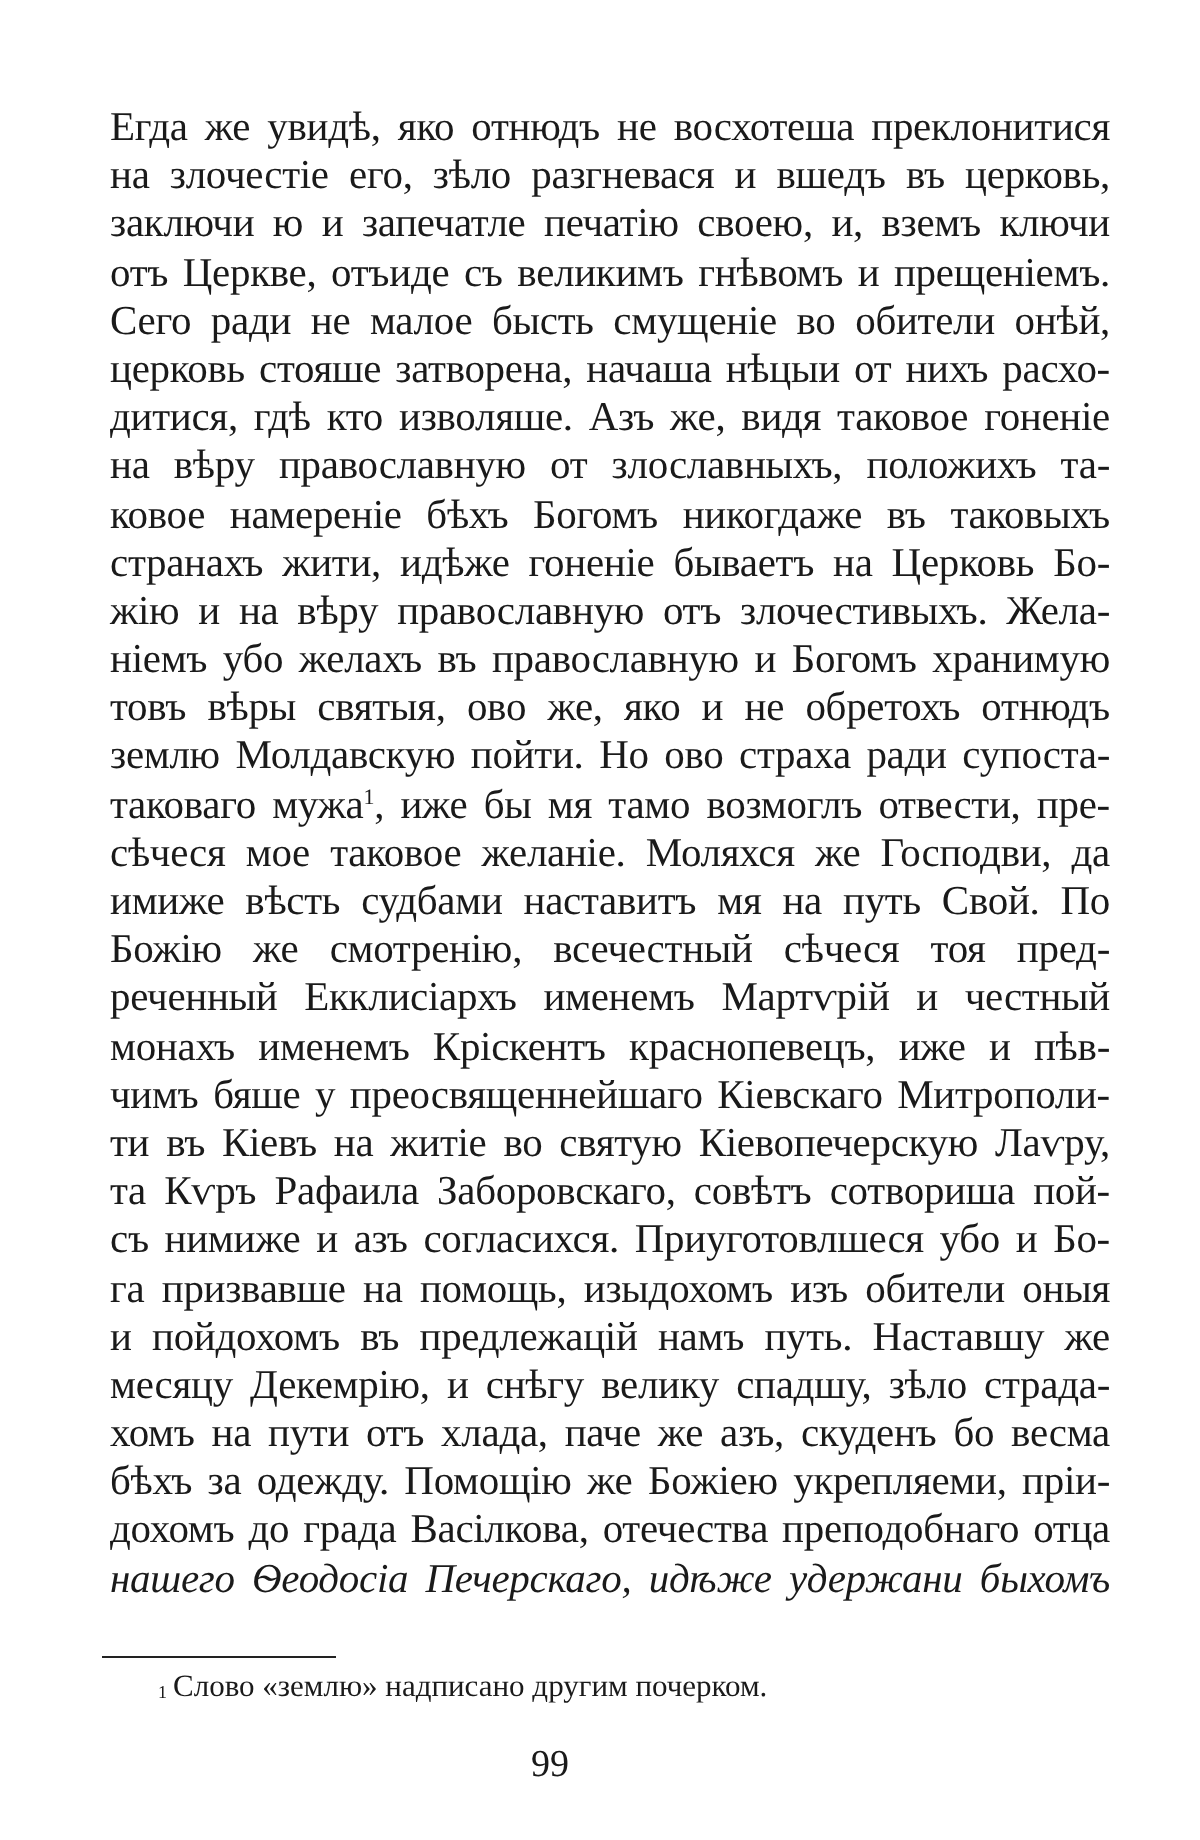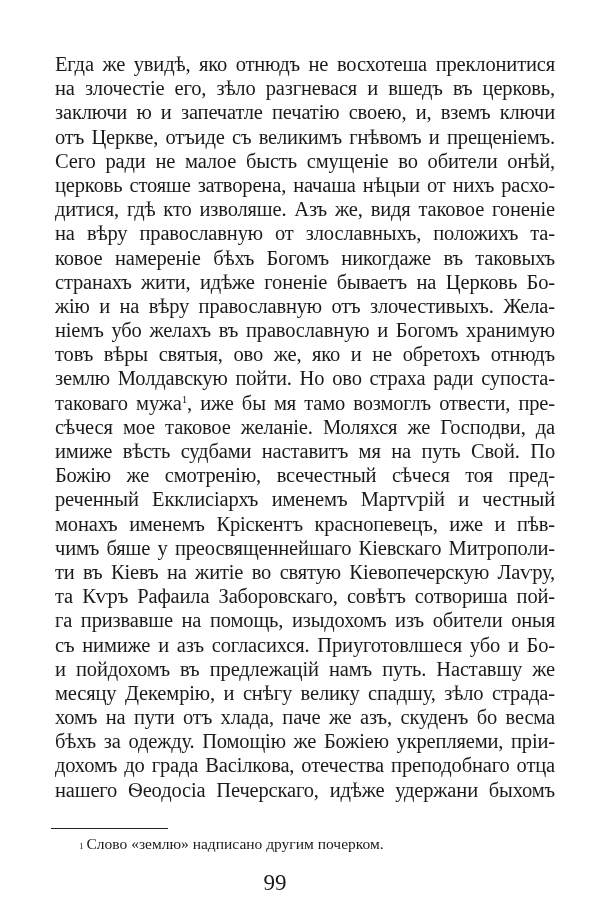--- a/index.html
+++ b/index.html
@@ -34,20 +34,21 @@
       height: 24.2px;
       line-height: 24.2px;
       font-size: 20.5px;
       white-space: nowrap;
       text-align: justify;
       text-align-last: justify;
       letter-spacing: -0.15px;
     }
     .line.last {
       text-align-last: justify;
+      font-style: italic;
     }
     sup.fnref {
       font-size: 11px;
       vertical-align: top;
       line-height: 1;
       position: relative;
       top: 3px;
     }
     .footnote-rule {
       position: absolute;
@@ -71,21 +72,21 @@
       position: relative;
       top: 2px;
       margin-right: 3px;
     }
     .page-number {
       position: absolute;
       left: 0;
       width: 550px;
       top: 871px;
       text-align: center;
-      font-size: 23px;
+      font-size: 19px;
       line-height: 24px;
     }
   </style>
 </head>
 <body>
 
 <div class="page">
   <div class="body-text">
     <span class="line">Егда же увидѣ, яко отнюдъ не восхотеша преклонитися</span>
     <span class="line">на злочестіе его, зѣло разгневася и вшедъ въ церковь,</span>
@@ -103,22 +104,22 @@
     <span class="line">землю Молдавскую пойти. Но ово страха ради супоста-</span>
     <span class="line"><span>таковаго мужа</span><sup class="fnref">1</sup><span>, иже бы мя тамо возмоглъ отвести, пре-</span></span>
     <span class="line">сѣчеся мое таковое желаніе. Моляхся же Господви, да</span>
     <span class="line">имиже вѣсть судбами наставитъ мя на путь Свой. По</span>
     <span class="line">Божію же смотренію, всечестный сѣчеся тоя пред-</span>
     <span class="line">реченный Екклисіархъ именемъ Мартѵрій и честный</span>
     <span class="line">монахъ именемъ Кріскентъ краснопевецъ, иже и пѣв-</span>
     <span class="line">чимъ бяше у преосвященнейшаго Кіевскаго Митрополи-</span>
     <span class="line">ти въ Кіевъ на житіе во святую Кіевопечерскую Лаѵру,</span>
     <span class="line">та Кѵръ Рафаила Заборовскаго, совѣтъ сотвориша пой-</span>
+    <span class="line">съ нимиже и азъ согласихся. Приуготовлшеся убо и Бо-</span>
     <span class="line">га призвавше на помощь, изыдохомъ изъ обители оныя</span>
-    <span class="line">съ нимиже и азъ согласихся. Приуготовлшеся убо и Бо-</span>
     <span class="line">и пойдохомъ въ предлежацій намъ путь. Наставшу же</span>
     <span class="line">месяцу Декемрію, и снѣгу велику спадшу, зѣло страда-</span>
     <span class="line">хомъ на пути отъ хлада, паче же азъ, скуденъ бо весма</span>
     <span class="line">бѣхъ за одежду. Помощію же Божіею укрепляеми, пріи-</span>
     <span class="line">дохомъ до града Васілкова, отечества преподобнаго отца</span>
     <span class="line last">нашего Ѳеодосіа Печерскаго, идѣже удержани быхомъ</span>
   </div>
 
   <div class="footnote-rule"></div>
 

